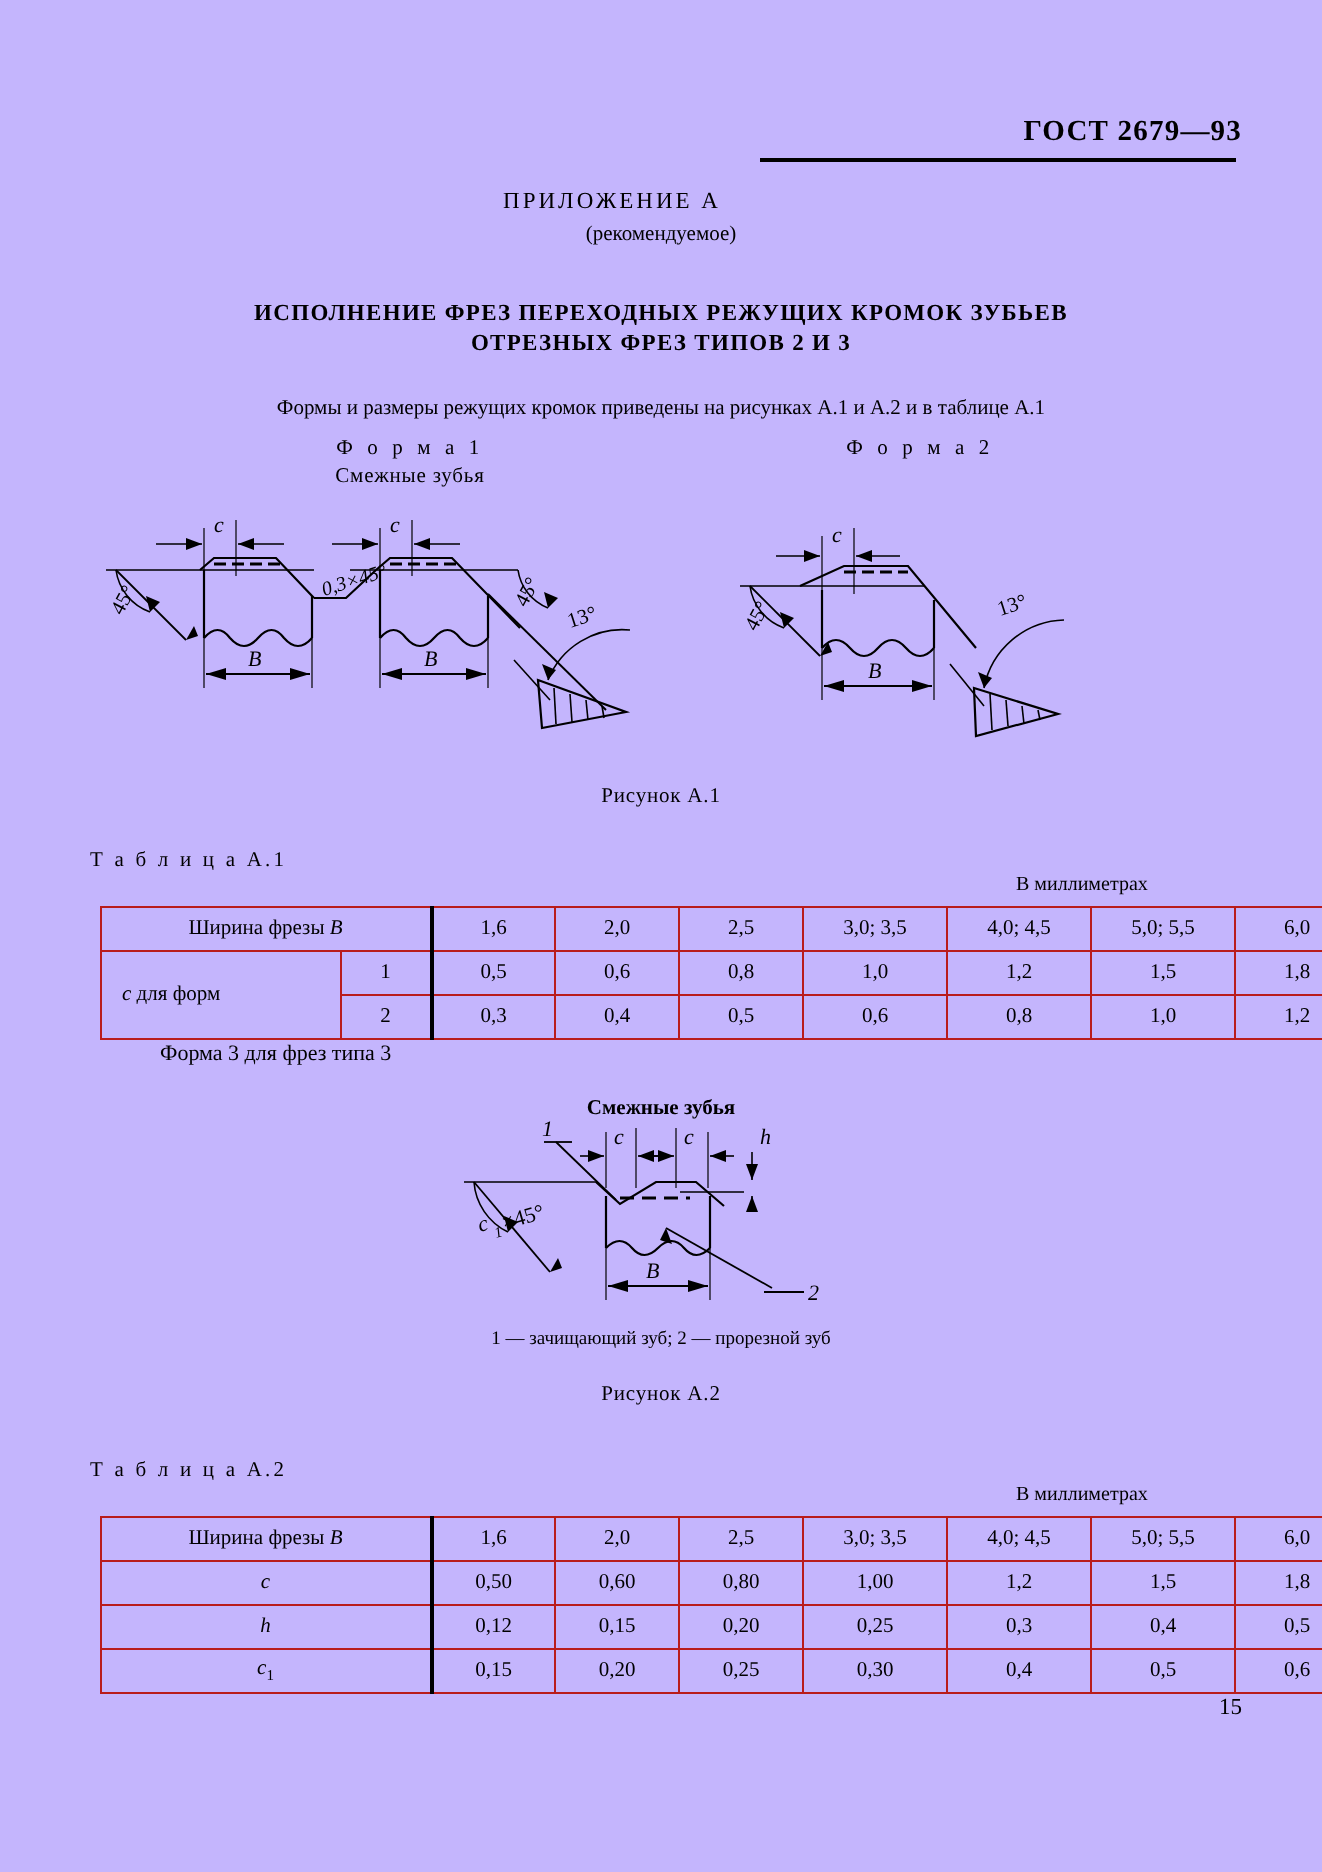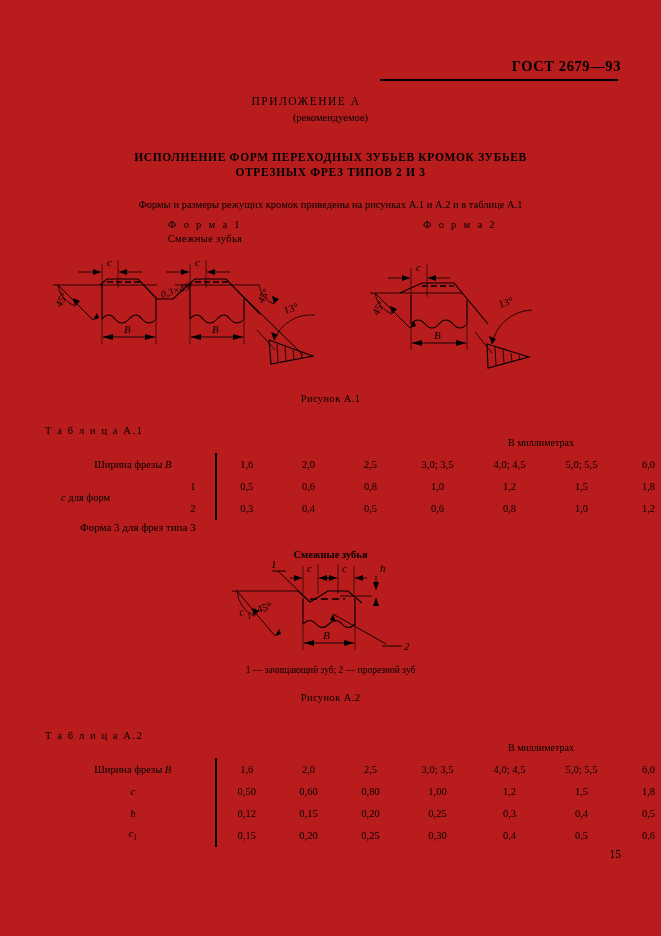--- a/index.html
+++ b/index.html
@@ -1,20 +1,20 @@
 <!DOCTYPE html>
 <html><head>
 <meta charset="utf-8">
 <style>
   html,body{margin:0;padding:0;background:#ffffff;}
   body{
     width:661px;height:936px;position:relative;overflow:hidden;
     font-family:"Liberation Serif", serif;color:#000;
   }
-  .page{position:absolute;inset:0;background:#b91c1c;}
+  .page{position:absolute;inset:0;background:#c4b5fd;}
 
   
   .gost-head{
     position:absolute;top:58px;left:0;width:661px;
     text-align:right;padding-right:40px;box-sizing:border-box;
     font-family:"Liberation Serif",serif;font-weight:bold;font-size:14.5px;
     letter-spacing:.6px;
   }
   .head-rule{
     position:absolute;top:79px;left:380px;width:238px;height:1.6px;background:#000;
@@ -114,21 +114,21 @@
 
 <div class="page">
 
   <div class="gost-head">ГОСТ 2679—93</div>
   <div class="head-rule"></div>
 
   <div class="annex">ПРИЛОЖЕНИЕ А</div>
   <div class="annex-sub">(рекомендуемое)</div>
 
   <div class="main-title">
-    <div>ИСПОЛНЕНИЕ ФОРМ ПЕРЕХОДНЫХ ЗУБЬЕВ КРОМОК ЗУБЬЕВ</div>
+    <div>ИСПОЛНЕНИЕ ФРЕЗ ПЕРЕХОДНЫХ РЕЖУЩИХ КРОМОК ЗУБЬЕВ</div>
     <div>ОТРЕЗНЫХ ФРЕЗ ТИПОВ 2 И 3</div>
   </div>
 
   <div class="intro">Формы и размеры режущих кромок приведены на рисунках А.1 и А.2 и в таблице А.1</div>
 
   <div class="form1-label">Ф о р м а  1</div>
   <div class="form1-sub">Смежные зубья</div>
   <div class="form2-label">Ф о р м а  2</div>
 
   <svg id="fig1" class="draw" width="285" height="135" viewBox="0 0 285 135">

